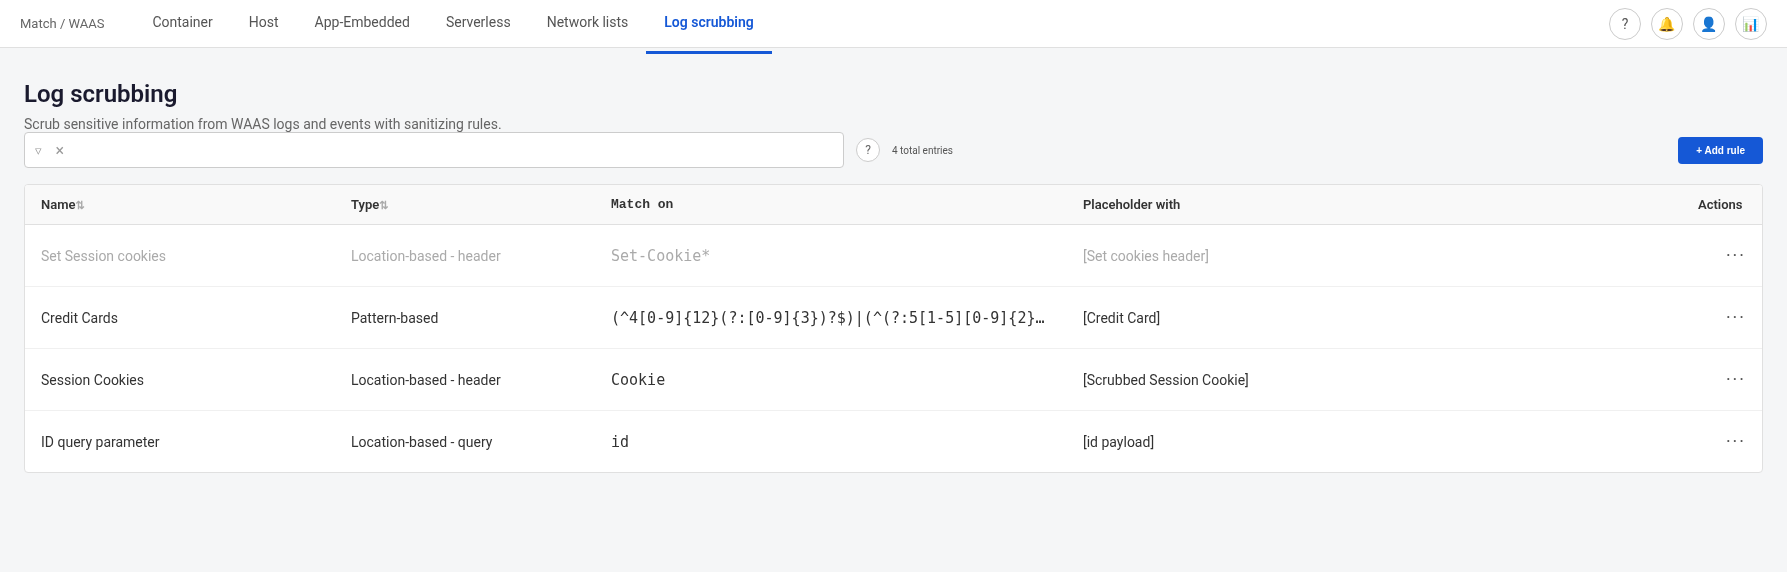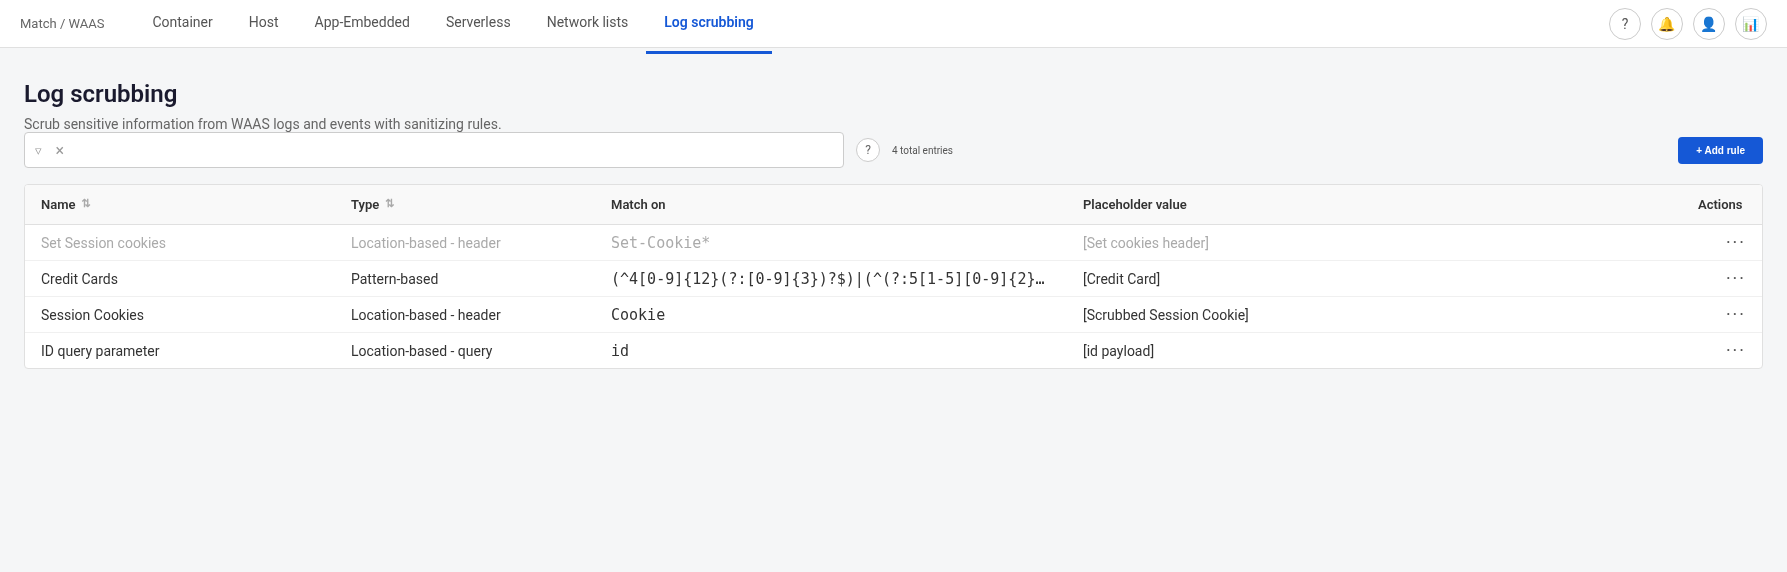--- a/index.html
+++ b/index.html
@@ -176,47 +176,47 @@
     thead th {
       padding: 12px 16px;
       text-align: left;
       font-weight: 600;
       font-size: 13px;
       color: #333;
       white-space: nowrap;
     }
     .th-sort {
       display: inline-flex;
-      align-items: flex-start;
-      gap: 6px;
+      align-items: flex-end;
+      gap: 0;
     }
     .sort-icon {
       color: #aaa;
       font-size: 11px;
     }
     tbody tr {
       border-bottom: 1px solid #f0f0f0;
     }
     tbody tr:last-child { border-bottom: none; }
     tbody tr.disabled-row { color: #aaa; }
     tbody td {
-      padding: 7px 16px;
+      padding: 20px 16px;
       font-size: 14px;
       vertical-align: middle;
     }
     .actions-cell {
       text-align: right;
       color: #555;
       letter-spacing: 2px;
       cursor: pointer;
       font-size: 18px;
     }
     .col-name { width: 310px; }
     .col-type { width: 260px; }
-    .col-match { width: 460px; }
+    .col-match { width: 460px; font-family: Liberation Mono, monospace; }
     .col-placeholder { width: auto; }
     .col-actions { width: 80px; }
 
     .match-on-text {
       font-family: monospace;
       font-size: 15px;
       overflow: hidden;
       text-overflow: ellipsis;
       white-space: nowrap;
       max-width: 440px;
@@ -277,21 +277,21 @@
           <th class="col-type">
             <span class="th-sort">
               <span>Type</span>
               <span class="sort-icon">⇅</span>
             </span>
           </th>
           <th class="col-match">
             <span>Match on</span>
           </th>
           <th class="col-placeholder">
-            <span>Placeholder value</span>
+            <span>Placeholder with</span>
           </th>
           <th class="col-actions">
             <span>Actions</span>
           </th>
         </tr>
       </thead>
       <tbody>
 
         <tr class="disabled-row">
           <td>Set Session cookies</td>

